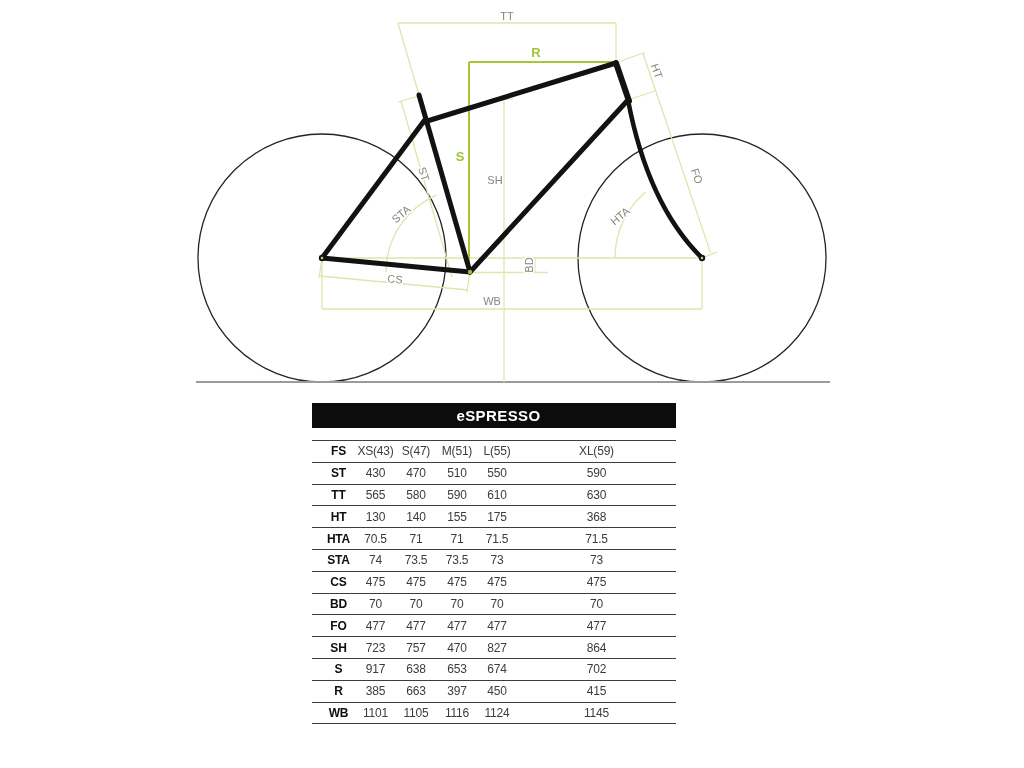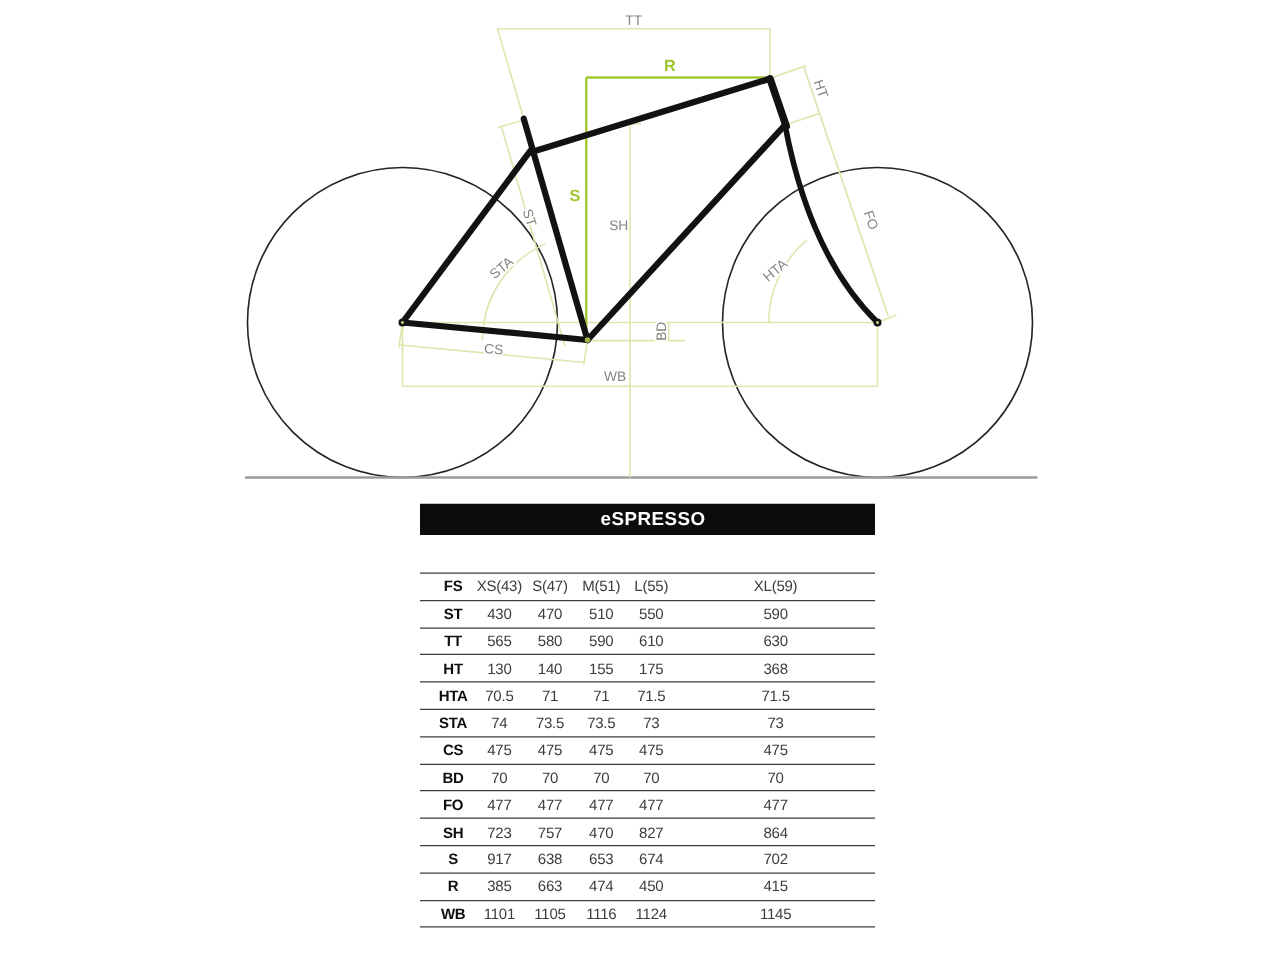--- a/index.html
+++ b/index.html
@@ -1,23 +1,23 @@
 <!DOCTYPE html>
 <html><head>
 <meta charset="utf-8">
 <style>
   html,body{margin:0;padding:0;background:#ffffff;}
   body{width:1024px;height:768px;position:relative;font-family:"Liberation Sans",sans-serif;overflow:hidden;}
   .stage{position:absolute;inset:0;text-align:center;}
   svg.diagram{position:absolute;left:0;top:0;}
   
-  .geo-table{position:absolute;left:336px;top:403px;width:364px;}
+  .geo-table{position:absolute;left:312px;top:403px;width:364px;}
   .table-title{background:#0c0c0c;color:#ffffff;height:25px;line-height:25px;
     font-size:15px;font-weight:bold;padding-left:9px;letter-spacing:.4px;box-sizing:border-box;}
-  .t-rows{margin-top:30px;border-top:1.5px solid #3d3d3d;}
+  .t-rows{margin-top:12px;border-top:1.5px solid #3d3d3d;}
   .t-row{display:grid;grid-template-columns:44px 39px 42px 40px 40px 1fr;
     height:20.8px;align-items:center;border-bottom:1.5px solid #3d3d3d;
     font-size:12px;color:#3c3c3c;letter-spacing:-0.2px;}
   .t-label{font-weight:bold;color:#0e0e0e;padding-left:9px;}
   .t-val{color:#3c3c3c;}
   
   text{font-family:"Liberation Sans",sans-serif;}
   .dim-label{font-size:11px;fill:#84867e;paint-order:stroke;stroke:#ffffff;stroke-width:3px;stroke-linejoin:round;}
   .accent-label{font-size:13px;font-weight:bold;fill:#9fc52f;paint-order:stroke;stroke:#ffffff;stroke-width:3px;stroke-linejoin:round;}
 </style>
@@ -197,21 +197,21 @@
         <span class="t-val">638</span>
         <span class="t-val">653</span>
         <span class="t-val">674</span>
         <span class="t-val">702</span>
       </div>
 
       <div class="t-row">
         <span class="t-label">R</span>
         <span class="t-val">385</span>
         <span class="t-val">663</span>
-        <span class="t-val">474</span>
+        <span class="t-val">397</span>
         <span class="t-val">450</span>
         <span class="t-val">415</span>
       </div>
 
       <div class="t-row">
         <span class="t-label">WB</span>
         <span class="t-val">1101</span>
         <span class="t-val">1105</span>
         <span class="t-val">1116</span>
         <span class="t-val">1124</span>

